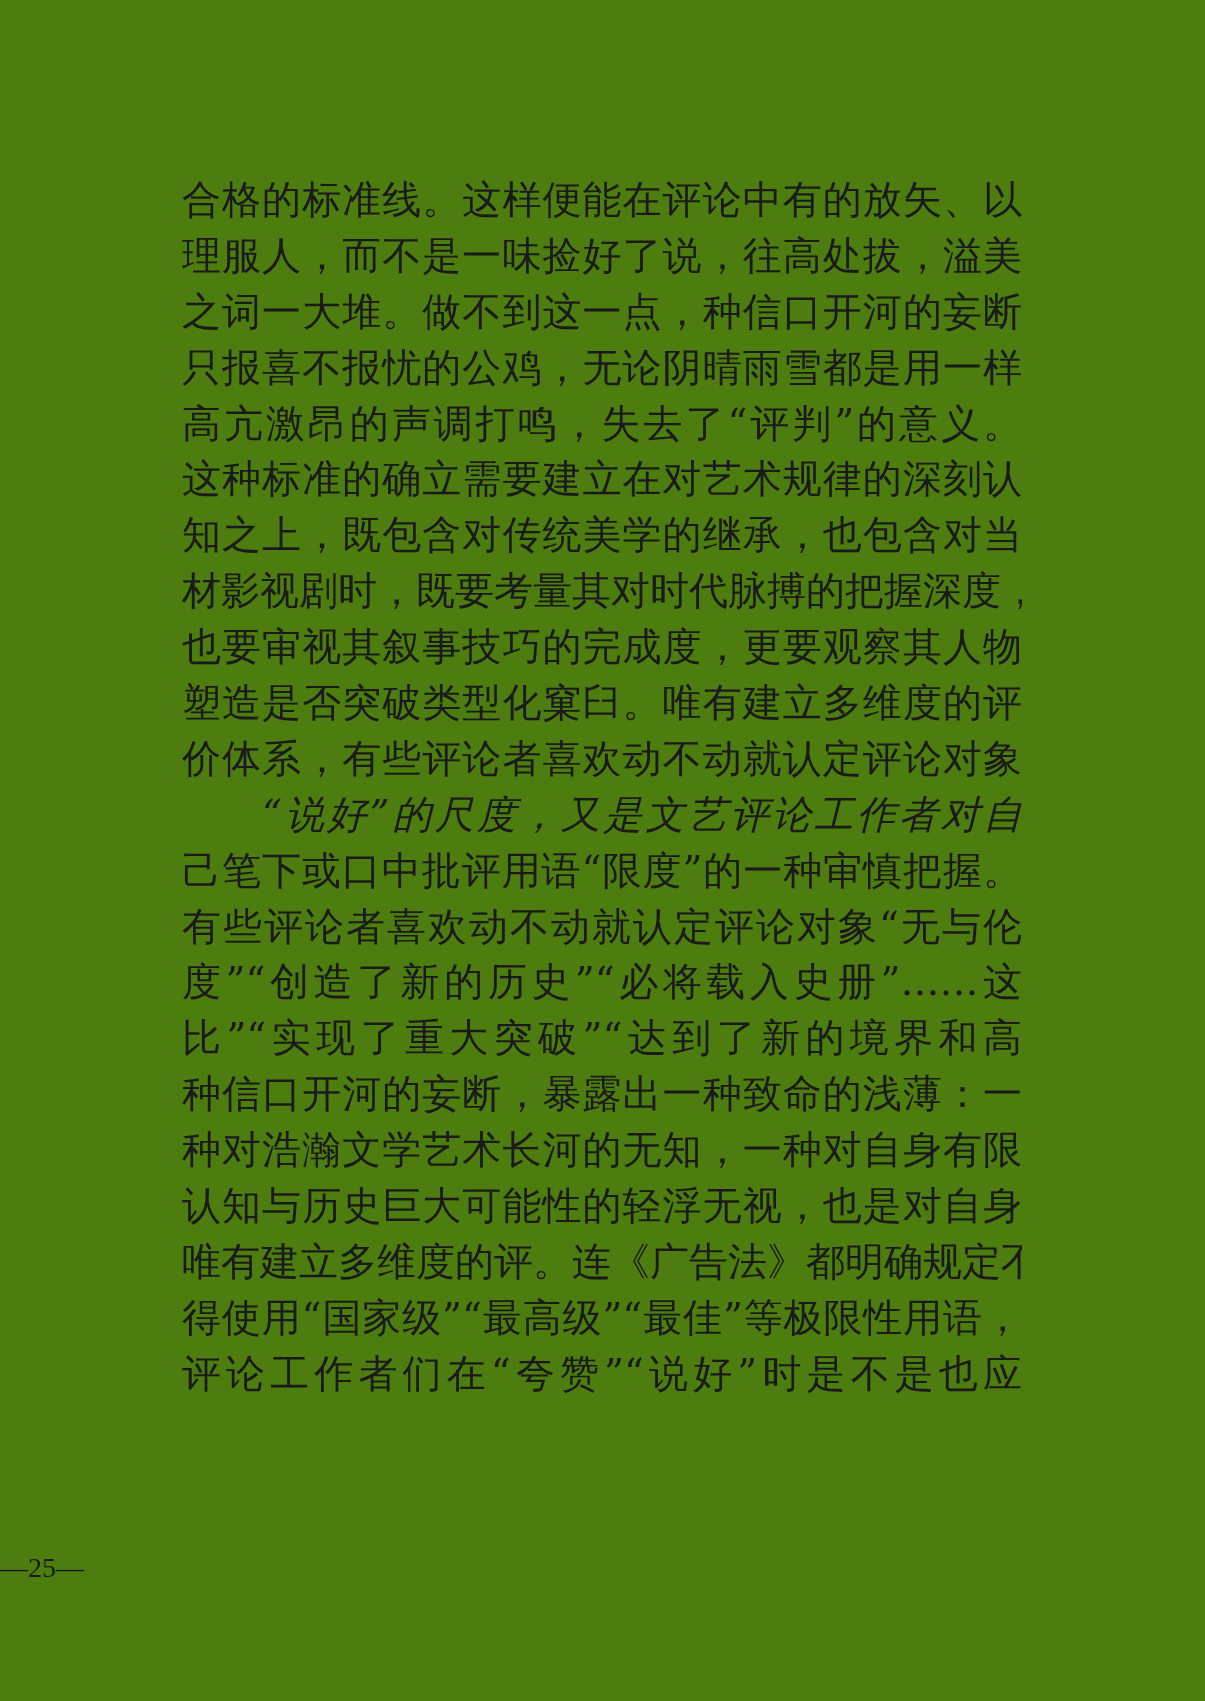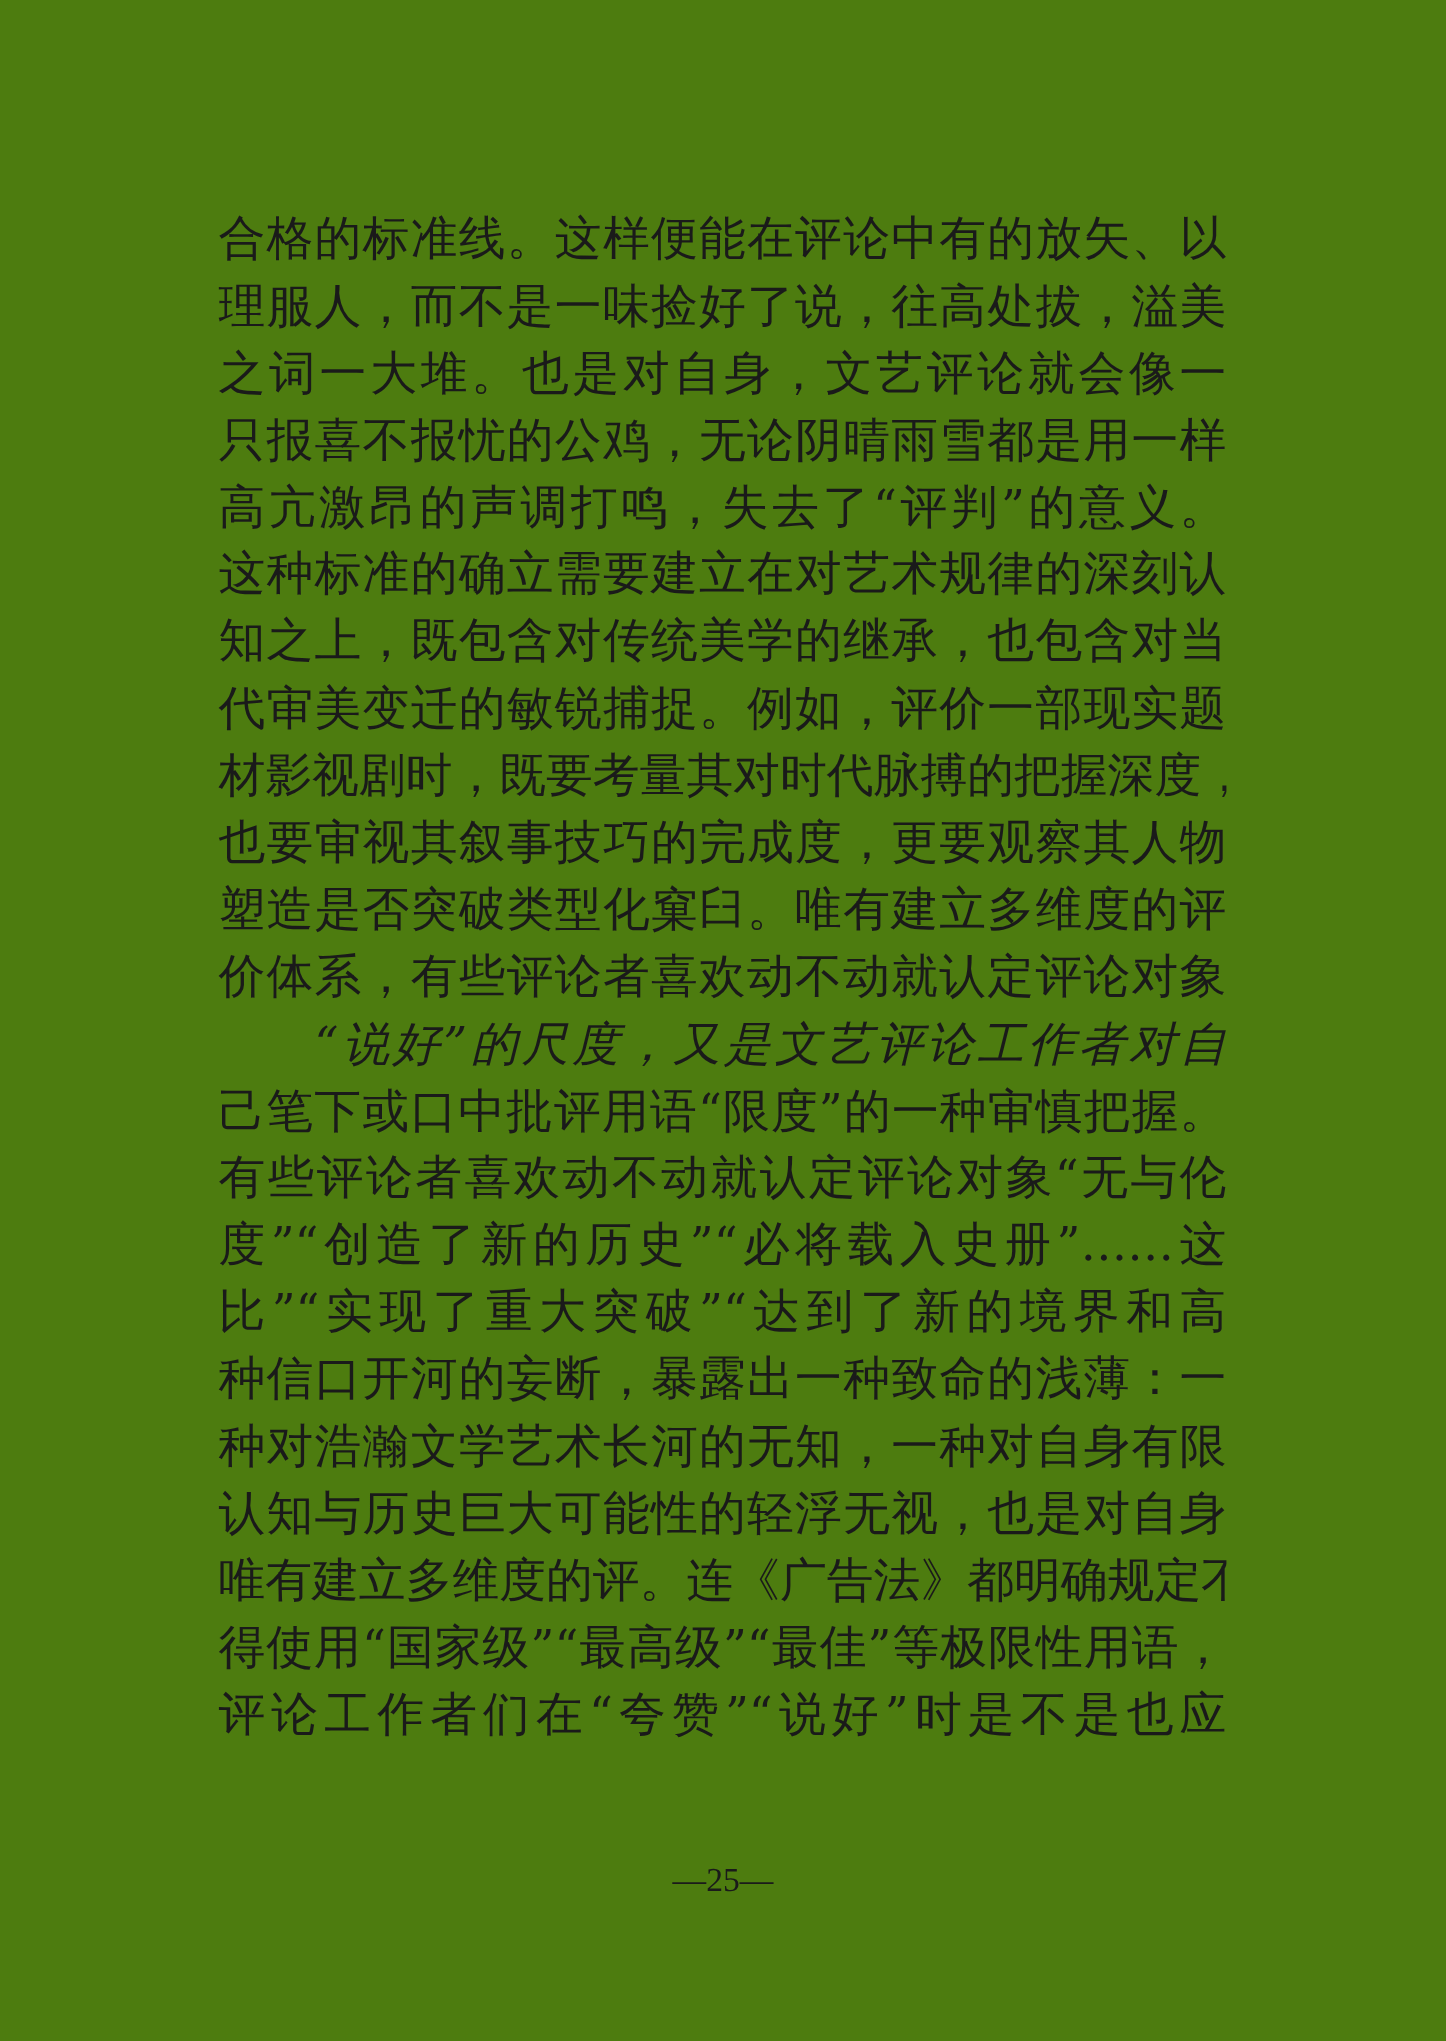--- a/index.html
+++ b/index.html
@@ -10,39 +10,38 @@
     font-family: "DejaVu Serif", "Liberation Serif", serif;
     color:#1a1a1a; font-size:39px; line-height:55.9px;
   }
   .line {
     display:block; height:55.9px; white-space:nowrap;
     text-align:justify; text-align-last:justify; overflow:hidden;
   }
   .line.last { text-align-last:left; }
   .line.indent { padding-left:80px;font-style:italic; }
   .page-number {
-    position:absolute; left:0; width:1205px; top:1552px; text-align:center;
+    position:absolute; left:0; width:1205px; top:1552px; 
     font-family: "Liberation Serif", "DejaVu Serif", serif;
     font-size:28px; color:#1a1a1a;
   }
 </style>
 </head>
 <body>
 
 <div class="page">
   <div class="body-text">
     <div>
       <span class="line">合格的标准线。这样便能在评论中有的放矢、以</span>
       <span class="line">理服人，而不是一味捡好了说，往高处拔，溢美</span>
-      <span class="line">之词一大堆。也是对自身，文艺评论就会像一</span>
+      <span class="line">之词一大堆。做不到这一点，种信口开河的妄断</span>
       <span class="line">只报喜不报忧的公鸡，无论阴晴雨雪都是用一样</span>
       <span class="line">高亢激昂的声调打鸣，失去了“评判”的意义。</span>
       <span class="line">这种标准的确立需要建立在对艺术规律的深刻认</span>
       <span class="line">知之上，既包含对传统美学的继承，也包含对当</span>
-      <span class="line">代审美变迁的敏锐捕捉。例如，评价一部现实题</span>
       <span class="line">材影视剧时，既要考量其对时代脉搏的把握深度，</span>
       <span class="line">也要审视其叙事技巧的完成度，更要观察其人物</span>
       <span class="line">塑造是否突破类型化窠臼。唯有建立多维度的评</span>
       <span class="line">价体系，有些评论者喜欢动不动就认定评论对象</span>
     </div>
     <div>
       <span class="line indent">“说好”的尺度，又是文艺评论工作者对自</span>
       <span class="line">己笔下或口中批评用语“限度”的一种审慎把握。</span>
       <span class="line">有些评论者喜欢动不动就认定评论对象“无与伦</span>
       <span class="line">度”“创造了新的历史”“必将载入史册”……这</span>

